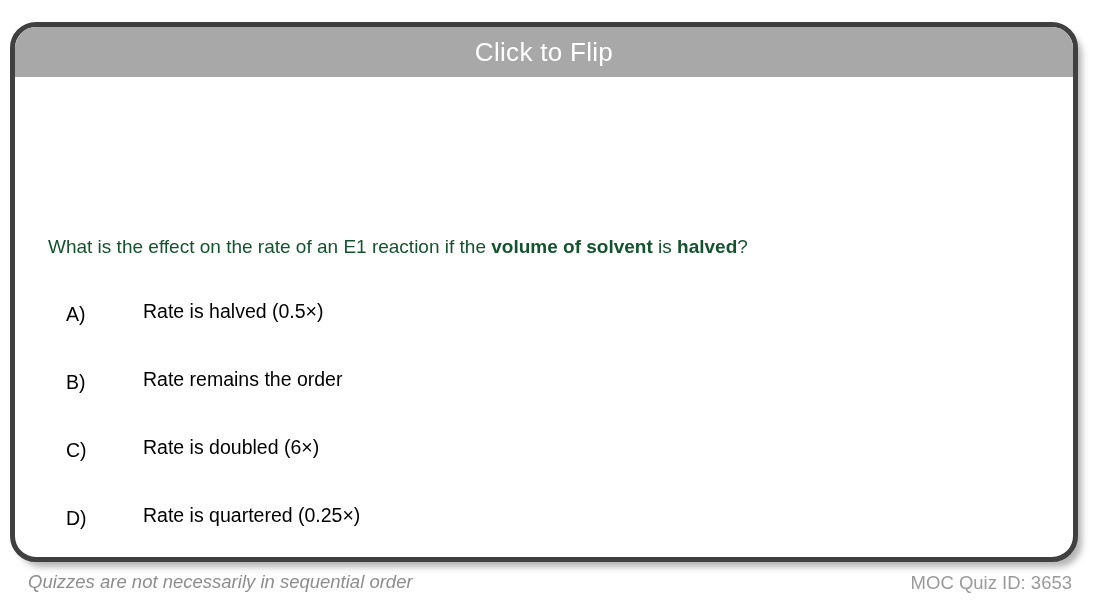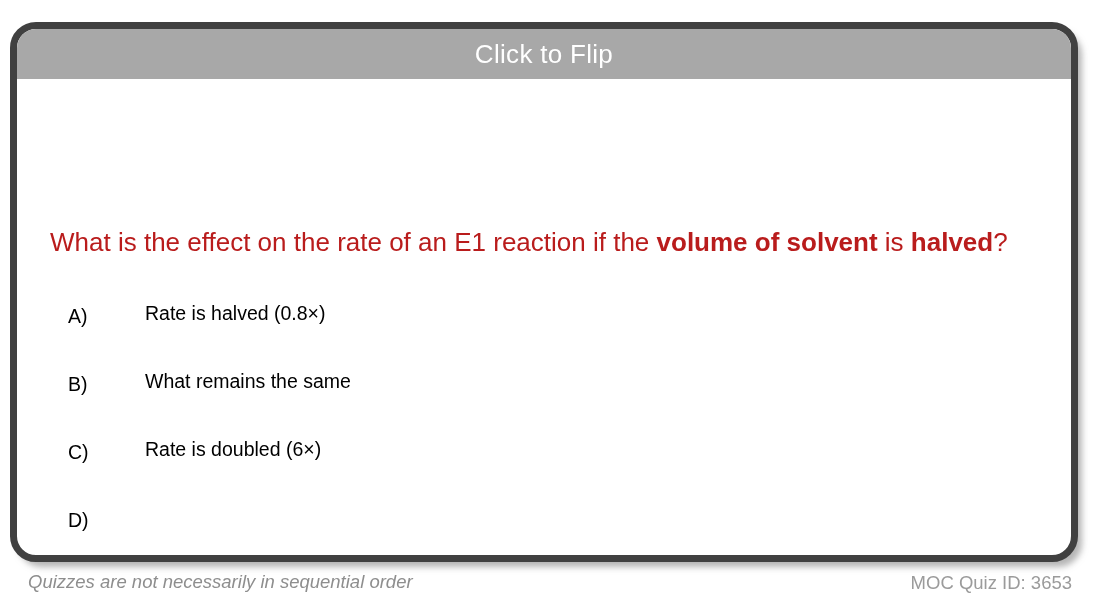--- a/index.html
+++ b/index.html
@@ -18,21 +18,21 @@
     width: 1094px;
     height: 614px;
   }
   .card {
     position: absolute;
     left: 10px;
     top: 22px;
     width: 1068px;
     height: 540px;
     box-sizing: border-box;
-    border: 7px solid #404040;
+    border: 5px solid #404040;
     border-radius: 26px;
     background: #ffffff;
     overflow: hidden;
     box-shadow: 6px 7px 6px -2px rgba(120,120,120,0.55);
   }
   .card-header {
     position: absolute;
     left: 0;
     top: 0;
     width: 100%;
@@ -50,24 +50,24 @@
   .card-body {
     position: absolute;
     left: 0;
     top: 50px;
     width: 100%;
     height: 487px;
   }
   .question {
     position: absolute;
     left: 33px;
-    top: 147px;
+    top: 158px;
     width: 1000px;
-    font-size: 26px;
-    color: #b91c1c;
+    font-size: 19px;
+    color: #14532d;
     line-height: 1.3;
     white-space: nowrap;
   }
   .question b {
     font-weight: bold;
   }
   .choices {
     position: absolute;
     left: 33px;
     top: 223px;
@@ -130,35 +130,36 @@
     <div class="card-body">
 
       <div class="question">
         <span>What is the effect on the rate of an E1 reaction if the </span><b>volume of solvent</b><span> is </span><b>halved</b><span>?</span>
       </div>
 
       <div class="choices">
 
         <div class="choice">
           <span class="choice-letter">A)</span>
-          <span class="choice-text">Rate is halved (0.8×)</span>
+          <span class="choice-text">Rate is halved (0.5×)</span>
         </div>
 
         <div class="choice">
           <span class="choice-letter">B)</span>
-          <span class="choice-text">What remains the same</span>
+          <span class="choice-text">Rate remains the order</span>
         </div>
 
         <div class="choice">
           <span class="choice-letter">C)</span>
           <span class="choice-text">Rate is doubled  (6×)</span>
         </div>
 
         <div class="choice">
           <span class="choice-letter">D)</span>
+          <span class="choice-text">Rate is quartered (0.25×)</span>
         </div>
 
       </div>
 
     </div>
   </div>
 
   <div class="footer">
     <div class="footer-note">Quizzes are not necessarily in sequential order</div>
     <div class="footer-quizid">MOC Quiz ID: 3653</div>

